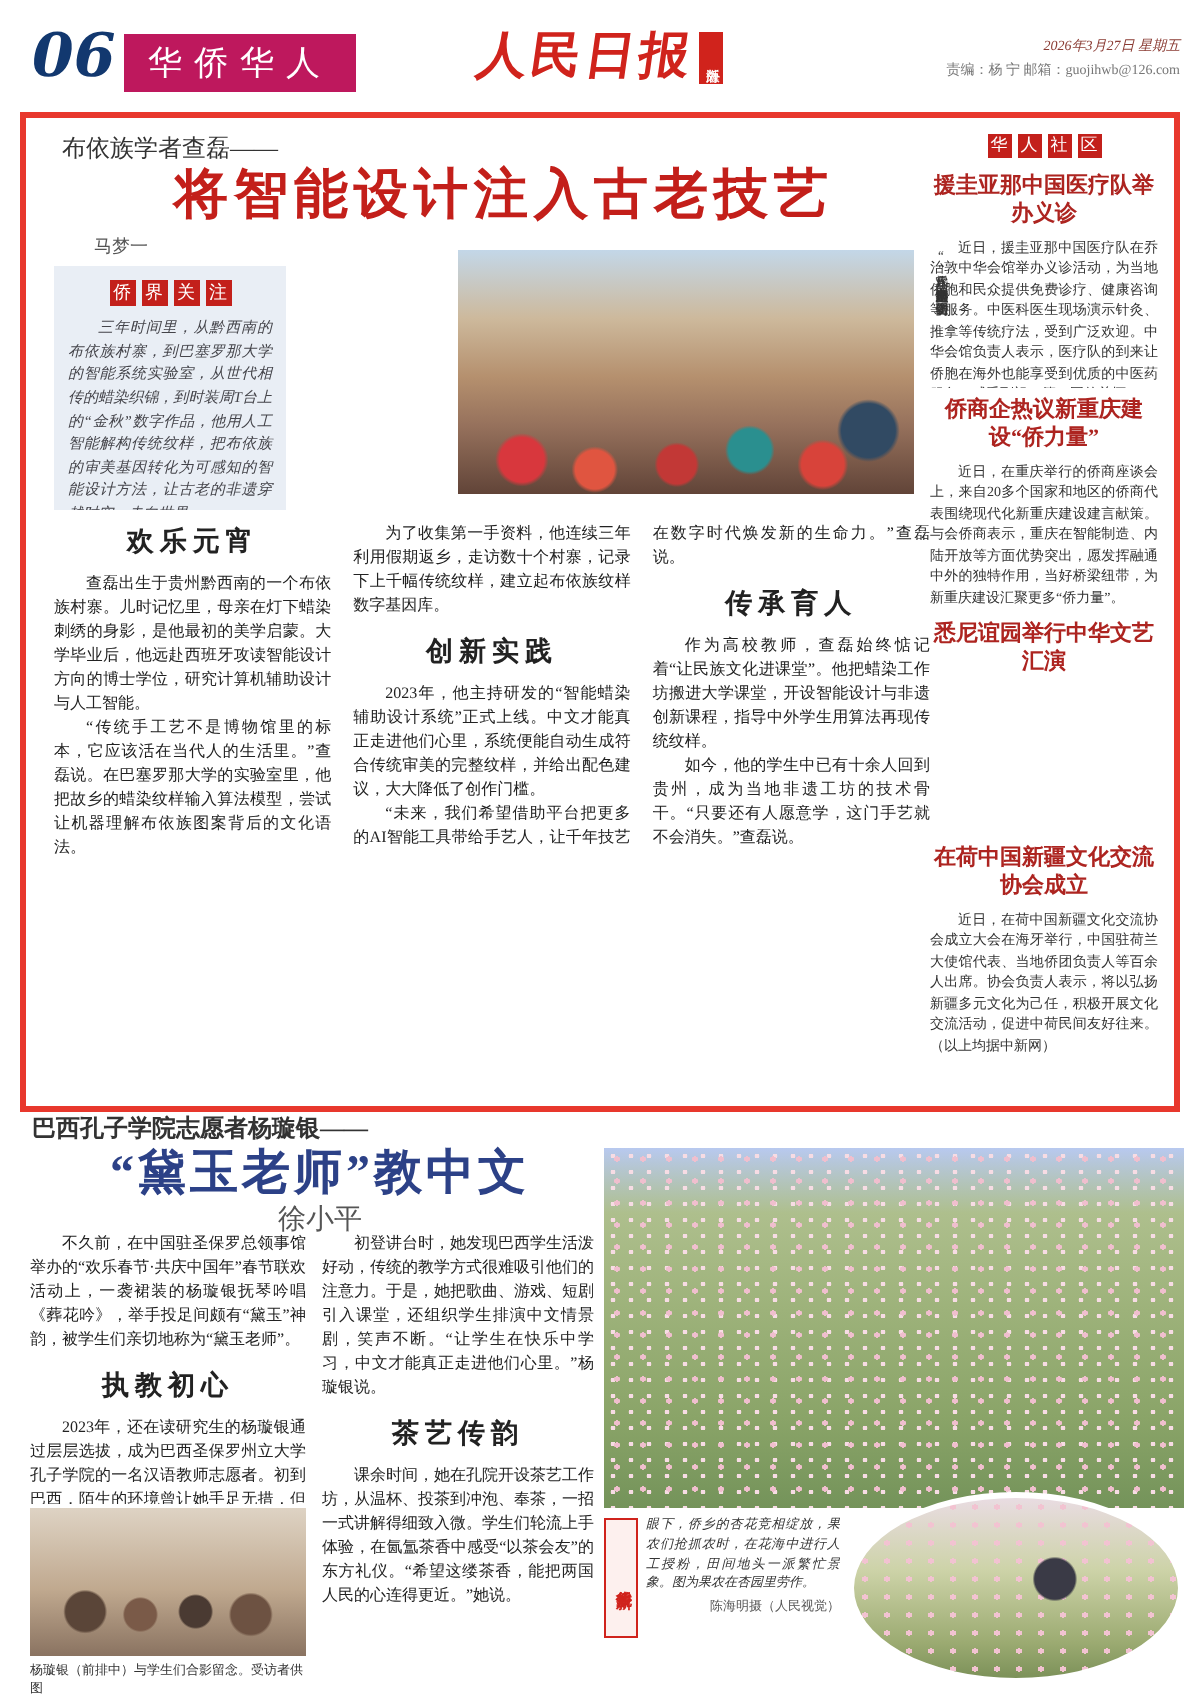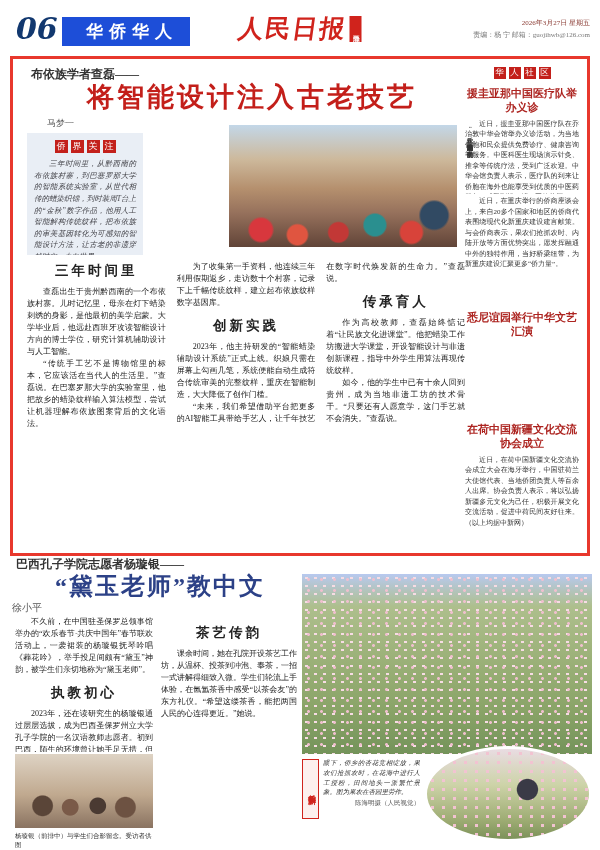--- a/index.html
+++ b/index.html
@@ -3,36 +3,36 @@
 <meta charset="utf-8">
 <style>
   html,body{margin:0;padding:0;background:#f2f2f2;}
   .page{position:relative;width:600px;height:850px;margin:0 auto;background:#fff;
         font-family:"Liberation Serif","DejaVu Serif",serif;color:#222;overflow:hidden;
         box-shadow:0 0 6px rgba(0,0,0,.2);}
   
   .header{position:absolute;left:10px;right:10px;top:14px;height:40px;}
   .pageno{position:absolute;left:6px;top:0;font-family:"DejaVu Serif",serif;
           font-size:30px;font-weight:bold;font-style:italic;color:#12386f;line-height:1;}
-  .section-tag{position:absolute;left:52px;top:3px;background:#1d4ed8;color:#fff;
-          font-size:17px;font-weight:bold;letter-spacing:6px;padding:3px 12px 3px 24px;}
+  .section-tag{position:absolute;left:52px;top:3px;background:#be185d;color:#fff;
+          font-size:17px;font-weight:normal;letter-spacing:6px;padding:3px 12px 3px 12px;}
   .masthead{position:absolute;left:50%;top:2px;transform:translateX(-50%);
           display:flex;align-items:flex-start;gap:3px;}
   .masthead-name{font-size:25px;font-weight:900;color:#d0231c;transform:skewX(-8deg);
           letter-spacing:2px;line-height:1;}
   .edition-seal{width:12px;height:26px;background:#d0231c;color:#fff;font-size:7px;
           writing-mode:vertical-rl;text-orientation:upright;display:flex;
           align-items:center;justify-content:center;line-height:1;}
   .dateblock{position:absolute;right:0;top:4px;text-align:right;font-size:7px;line-height:1.7;}
-  .date-line{color:#8a3b33;}
+  .date-line{color:#8a3b33;font-style:italic;}
   .editor-line{color:#777;}
   
   .main-box{position:absolute;left:10px;top:56px;width:574px;height:494px;
           border:3px solid #e8382d;background:#fff;}
-  .kicker{position:absolute;left:18px;top:7px;font-size:12px;font-weight:bold;color:#333;}
+  .kicker{position:absolute;left:18px;top:7px;font-size:12px;font-weight:normal;color:#333;}
   .main-title{position:absolute;left:34px;top:24px;width:410px;text-align:center;
           font-size:27px;font-weight:bold;letter-spacing:3px;color:#c31f1a;line-height:1.1;}
   .main-byline{position:absolute;left:34px;top:58px;width:410px;text-align:left;
           font-size:9px;color:#555;}
   .intro-box{position:absolute;left:14px;top:74px;width:116px;height:122px;
           background:#e9eef5;padding:7px 7px;box-sizing:border-box;overflow:hidden;}
   .label-squares{display:flex;justify-content:center;gap:3px;margin-bottom:5px;}
   .label-squares .sq{width:13px;height:13px;background:#c3201b;color:#fff;font-size:9px;
           display:flex;align-items:center;justify-content:center;}
   .intro-text{font-size:7.5px;line-height:1.55;text-align:justify;font-style:italic;
@@ -60,22 +60,22 @@
   .comm-col{position:absolute;right:8px;top:8px;width:114px;height:472px;overflow:hidden;}
   .comm-col .label-squares .sq{width:12px;height:12px;font-size:8.5px;}
   .comm-article{height:110px;overflow:hidden;margin-bottom:2px;}
   .comm-title{font-size:11px;font-weight:bold;color:#ad2420;text-align:center;
           line-height:1.25;margin:3px 0 4px;}
   .comm-body{font-size:7px;line-height:1.5;text-align:justify;text-indent:2em;color:#333;}
   
   .b-kicker{position:absolute;left:16px;top:556px;font-size:12px;font-weight:bold;color:#333;}
   .b-title{position:absolute;left:12px;top:570px;width:296px;text-align:center;
           font-size:24px;font-weight:bold;letter-spacing:2px;color:#2c4187;}
-  .b-byline{position:absolute;left:12px;top:601px;width:296px;
-          font-size:10px;color:#555;}
+  .b-byline{position:absolute;left:12px;top:601px;width:296px;text-align:center;
+          font-size:14px;color:#555;}
   .b-colA{position:absolute;left:15px;top:616px;width:138px;height:136px;overflow:hidden;
           font-size:8px;line-height:1.5;text-align:justify;}
   .b-colB{position:absolute;left:161px;top:616px;width:136px;height:226px;overflow:hidden;
           font-size:8px;line-height:1.5;text-align:justify;}
   .b-colA p,.b-colB p{margin:0;text-indent:2em;}
   .photo-group{position:absolute;left:15px;top:754px;width:138px;height:74px;
           background:
             radial-gradient(circle at 20% 70%, #5a4538 0 8%, transparent 9%),
             radial-gradient(circle at 40% 72%, #7a5a48 0 8%, transparent 9%),
             radial-gradient(circle at 60% 70%, #4a3a32 0 8%, transparent 9%),
@@ -134,45 +134,46 @@
           <span class="sq">关</span>
           <span class="sq">注</span>
         </div>
       <div class="intro-text">三年时间里，从黔西南的布依族村寨，到巴塞罗那大学的智能系统实验室，从世代相传的蜡染织锦，到时装周T台上的“金秋”数字作品，他用人工智能解构传统纹样，把布依族的审美基因转化为可感知的智能设计方法，让古老的非遗穿越时空，走向世界。</div>
     </div>
 
     <div class="photo-parade"></div>
     <div class="photo-vcaption">“欢乐元宵”巡游活动走上巴塞罗那街头。受访者供图</div>
 
     <div class="main-cols">
-      <div class="sec-head first">三年时间里</div>
+      <div class="sec-head first">欢乐元宵</div>
       <p>查磊出生于贵州黔西南的一个布依族村寨。儿时记忆里，母亲在灯下蜡染刺绣的身影，是他最初的美学启蒙。大学毕业后，他远赴西班牙攻读智能设计方向的博士学位，研究计算机辅助设计与人工智能。</p>
       <p>“传统手工艺不是博物馆里的标本，它应该活在当代人的生活里。”查磊说。在巴塞罗那大学的实验室里，他把故乡的蜡染纹样输入算法模型，尝试让机器理解布依族图案背后的文化语法。</p>
       <p>为了收集第一手资料，他连续三年利用假期返乡，走访数十个村寨，记录下上千幅传统纹样，建立起布依族纹样数字基因库。</p>
       <div class="sec-head">创新实践</div>
-      <p>2023年，他主持研发的“智能蜡染辅助设计系统”正式上线。织娘只需在屏幕上勾画几笔，系统便能自动生成符合传统审美的完整纹样，重庆在智能制造，大大降低了创作门槛。</p>
+      <p>2023年，他主持研发的“智能蜡染辅助设计系统”正式上线。中文才能真正走进他们心里，系统便能自动生成符合传统审美的完整纹样，并给出配色建议，大大降低了创作门槛。</p>
       <p>“未来，我们希望借助平台把更多的AI智能工具带给手艺人，让千年技艺在数字时代焕发新的生命力。”查磊说。</p>
       <div class="sec-head">传承育人</div>
       <p>作为高校教师，查磊始终惦记着“让民族文化进课堂”。他把蜡染工作坊搬进大学课堂，开设智能设计与非遗创新课程，指导中外学生用算法再现传统纹样。</p>
       <p>如今，他的学生中已有十余人回到贵州，成为当地非遗工坊的技术骨干。“只要还有人愿意学，这门手艺就不会消失。”查磊说。</p>
     </div>
 
     <div class="comm-col">
       <div class="label-squares">
           <span class="sq">华</span>
           <span class="sq">人</span>
           <span class="sq">社</span>
           <span class="sq">区</span>
         </div>
       <div class="comm-article">
         <div class="comm-title">援圭亚那中国医疗队举办义诊</div>
         <div class="comm-body">近日，援圭亚那中国医疗队在乔治敦中华会馆举办义诊活动，为当地侨胞和民众提供免费诊疗、健康咨询等服务。中医科医生现场演示针灸、推拿等传统疗法，受到广泛欢迎。中华会馆负责人表示，医疗队的到来让侨胞在海外也能享受到优质的中医药服务，感受到祖（籍）国的关怀。</div>
       </div>
       <div class="comm-article">
-        <div class="comm-body">近日，在重庆举行的侨商座谈会上，来自20多个国家和地区的侨商代表围绕现代化新重庆建设建言献策。与会侨商表示，果农们抢抓农时、内陆开放等方面优势突出，愿发挥融通中外的独特作用，当好桥梁纽带，为新重庆建设汇聚更多“侨力量”。</div>
+        <div class="comm-title">侨商企热议新重庆建设“侨力量”</div>
+        <div class="comm-body">近日，在重庆举行的侨商座谈会上，来自20多个国家和地区的侨商代表围绕现代化新重庆建设建言献策。与会侨商表示，重庆在智能制造、内陆开放等方面优势突出，愿发挥融通中外的独特作用，当好桥梁纽带，为新重庆建设汇聚更多“侨力量”。</div>
       </div>
       <div class="comm-article">
         <div class="comm-title">悉尼谊园举行中华文艺汇演</div>
       </div>
       <div class="comm-article">
         <div class="comm-title">在荷中国新疆文化交流协会成立</div>
         <div class="comm-body">近日，在荷中国新疆文化交流协会成立大会在海牙举行，中国驻荷兰大使馆代表、当地侨团负责人等百余人出席。协会负责人表示，将以弘扬新疆多元文化为己任，积极开展文化交流活动，促进中荷民间友好往来。（以上均据中新网）</div>
       </div>
     </div>
   </div>
@@ -181,20 +182,21 @@
   <div class="b-title">“黛玉老师”教中文</div>
   <div class="b-byline">徐小平</div>
 
   <div class="b-colA">
     <p>不久前，在中国驻圣保罗总领事馆举办的“欢乐春节·共庆中国年”春节联欢活动上，一袭裙装的杨璇银抚琴吟唱《葬花吟》，举手投足间颇有“黛玉”神韵，被学生们亲切地称为“黛玉老师”。</p>
     <div class="sec-head">执教初心</div>
     <p>2023年，还在读研究生的杨璇银通过层层选拔，成为巴西圣保罗州立大学孔子学院的一名汉语教师志愿者。初到巴西，陌生的环境曾让她手足无措，但学生们求知的眼神让她坚定了留下来的决心。</p>
   </div>
 
   <div class="b-colB">
+    <p>初登讲台时，她发现巴西学生活泼好动，传统的教学方式很难吸引他们的注意力。于是，她把歌曲、游戏、短剧引入课堂，还组织学生排演中文情景剧，笑声不断。“让学生在快乐中学习，中文才能真正走进他们心里。”杨璇银说。</p>
     <div class="sec-head">茶艺传韵</div>
     <p>课余时间，她在孔院开设茶艺工作坊，从温杯、投茶到冲泡、奉茶，一招一式讲解得细致入微。学生们轮流上手体验，在氤氲茶香中感受“以茶会友”的东方礼仪。“希望这缕茶香，能把两国人民的心连得更近。”她说。</p>
   </div>
 
   <div class="photo-group"></div>
   <div class="photo-group-caption">杨璇银（前排中）与学生们合影留念。受访者供图</div>
 
   <div class="photo-blossom"></div>
   <div class="hometown">
     <div class="hometown-tag">侨乡新貌</div>

